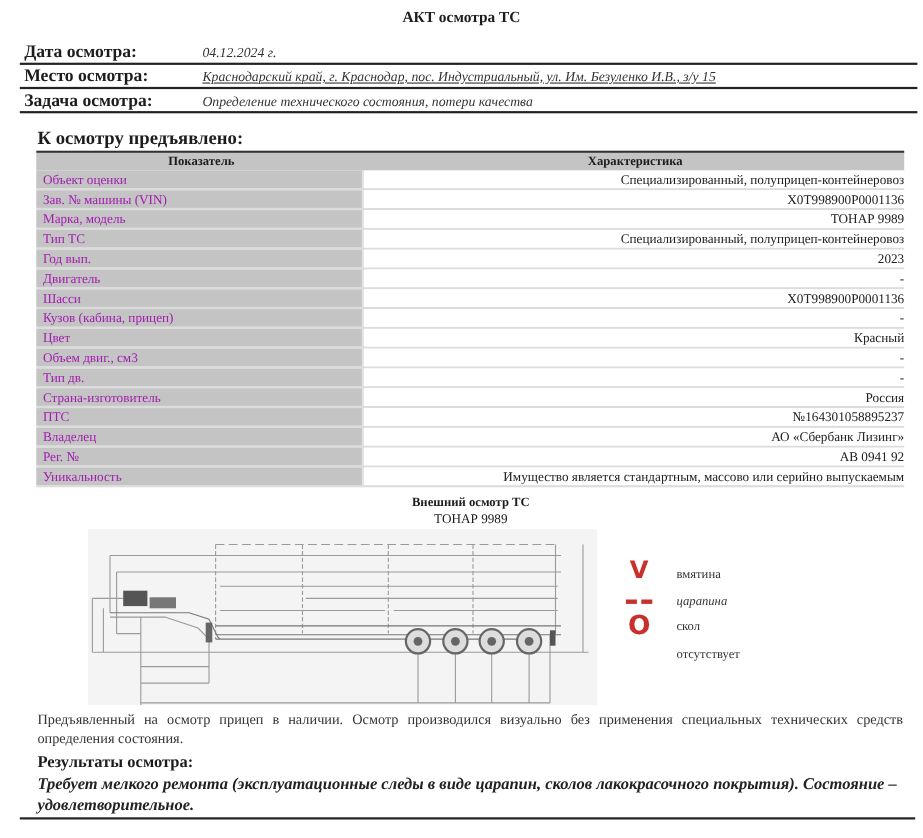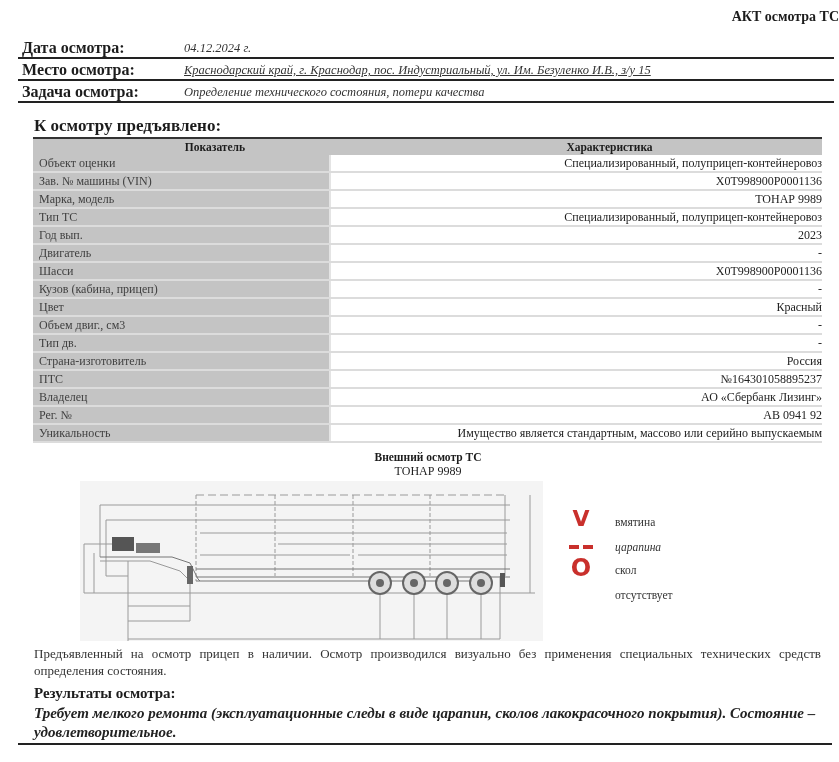--- a/index.html
+++ b/index.html
@@ -1,34 +1,34 @@
 <!DOCTYPE html>
 <html><head>
   <meta charset="utf-8">
   <style>
     html, body { margin:0; padding:0; background:#ffffff; }
     body { width:839px; height:762px; position:relative; overflow:hidden;
            font-family:"Liberation Serif", "DejaVu Serif", serif; color:#1c1c1c; }
-    .title { position:absolute; left:0; width:839px; top:9px; text-align:right;
+    .title { position:absolute; left:0; width:839px; top:9px; text-align:center;
              font-weight:bold; font-size:14px; }
     .field { position:absolute; left:18px; width:816px; height:19px;
              border-bottom:2px solid #222; }
     .field .lbl { position:absolute; left:4px; bottom:0px; font-weight:bold; font-size:16px; }
     .field .val { position:absolute; left:166px; bottom:1px; font-style:italic; font-size:12.5px; color:#333; }
     .field .val.u { text-decoration:underline; }
     .section-h { position:absolute; left:34px; top:116px; font-weight:bold; font-size:17px; }
     .tbl { position:absolute; left:33px; top:137px; width:789px; border-top:2px solid #333;
            border-collapse:separate; }
     .tbl .hdr { display:flex; height:16px; background:#c4c4c4; }
-    .tbl .hdr div { font-weight:bold; font-size:11.5px; text-align:center; line-height:16px;padding-left:32px; }
+    .tbl .hdr div { font-weight:bold; font-size:11.5px; text-align:center; line-height:16px; }
     .tbl .hdr .c1 { width:300px; }
     .tbl .hdr .c2 { flex:1; }
     .tbl .row { display:flex; height:18px; border-bottom:2px solid #dcdcdc; box-sizing:border-box; }
     .tbl .row .c1 { width:298px; background:#c4c4c4; padding-left:6px; box-sizing:border-box;
-                    font-size:12px; line-height:17px; color:#404040; border-right:2px solid #e4e4e4; }
+                    font-size:12px; line-height:17px; color:#a21caf; border-right:2px solid #e4e4e4; }
     .tbl .row .c2 { flex:1; padding-left:8px; font-size:12px; line-height:17px; color:#222; background:#fff;text-align:right; }
     .ext-h { position:absolute; left:0; width:856px; top:451px; text-align:center; font-weight:bold; font-size:11.5px; }
     .ext-sub { position:absolute; left:0; width:856px; top:464px; text-align:center; font-size:12px; }
     .diagram { position:absolute; left:80px; top:481px; width:463px; height:160px; background:#f4f4f4; }
     .legend { position:absolute; left:563px; top:508px; width:160px; height:100px; }
     .legend .item { position:absolute; left:0; height:20px; width:160px; }
     .legend .sym { position:absolute; left:4px; width:28px; color:#c9302c; font-family:"DejaVu Sans", sans-serif;
                    font-weight:bold; text-align:center; }
     .legend .txt { position:absolute; left:52px; font-size:11.5px; color:#333; }
     .para { position:absolute; left:34px; top:645px; width:787px; font-size:13px; line-height:17px;

